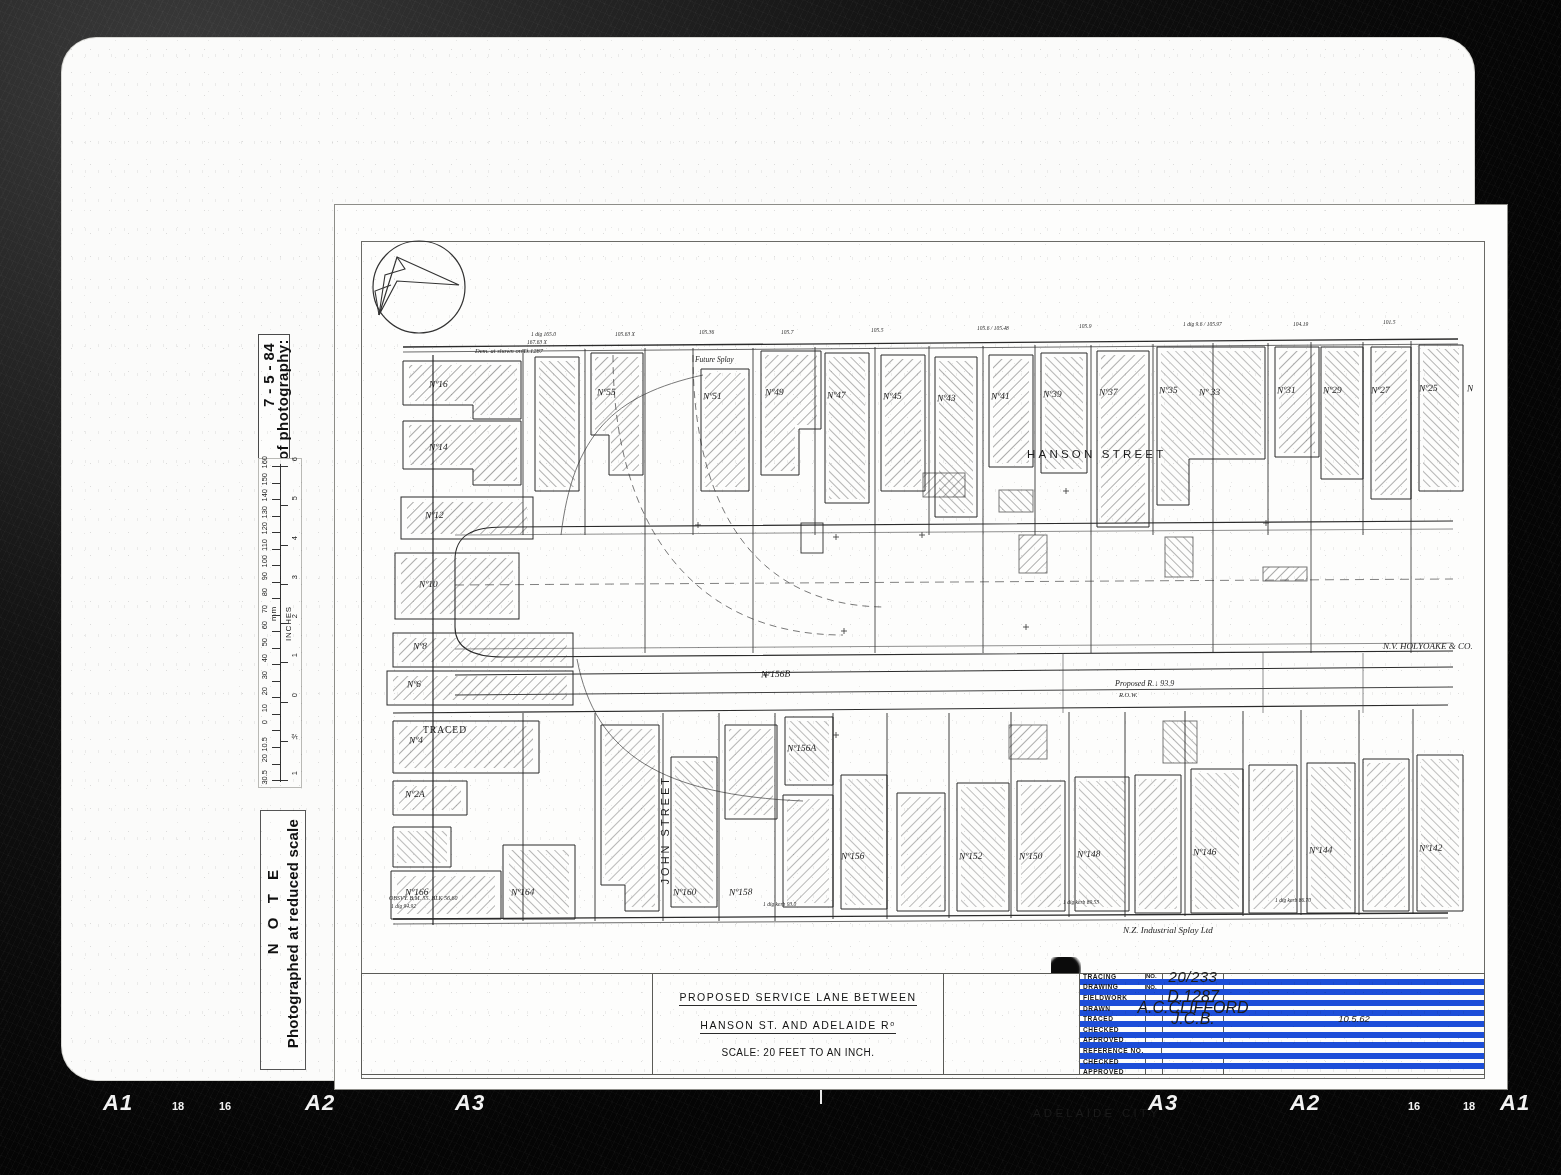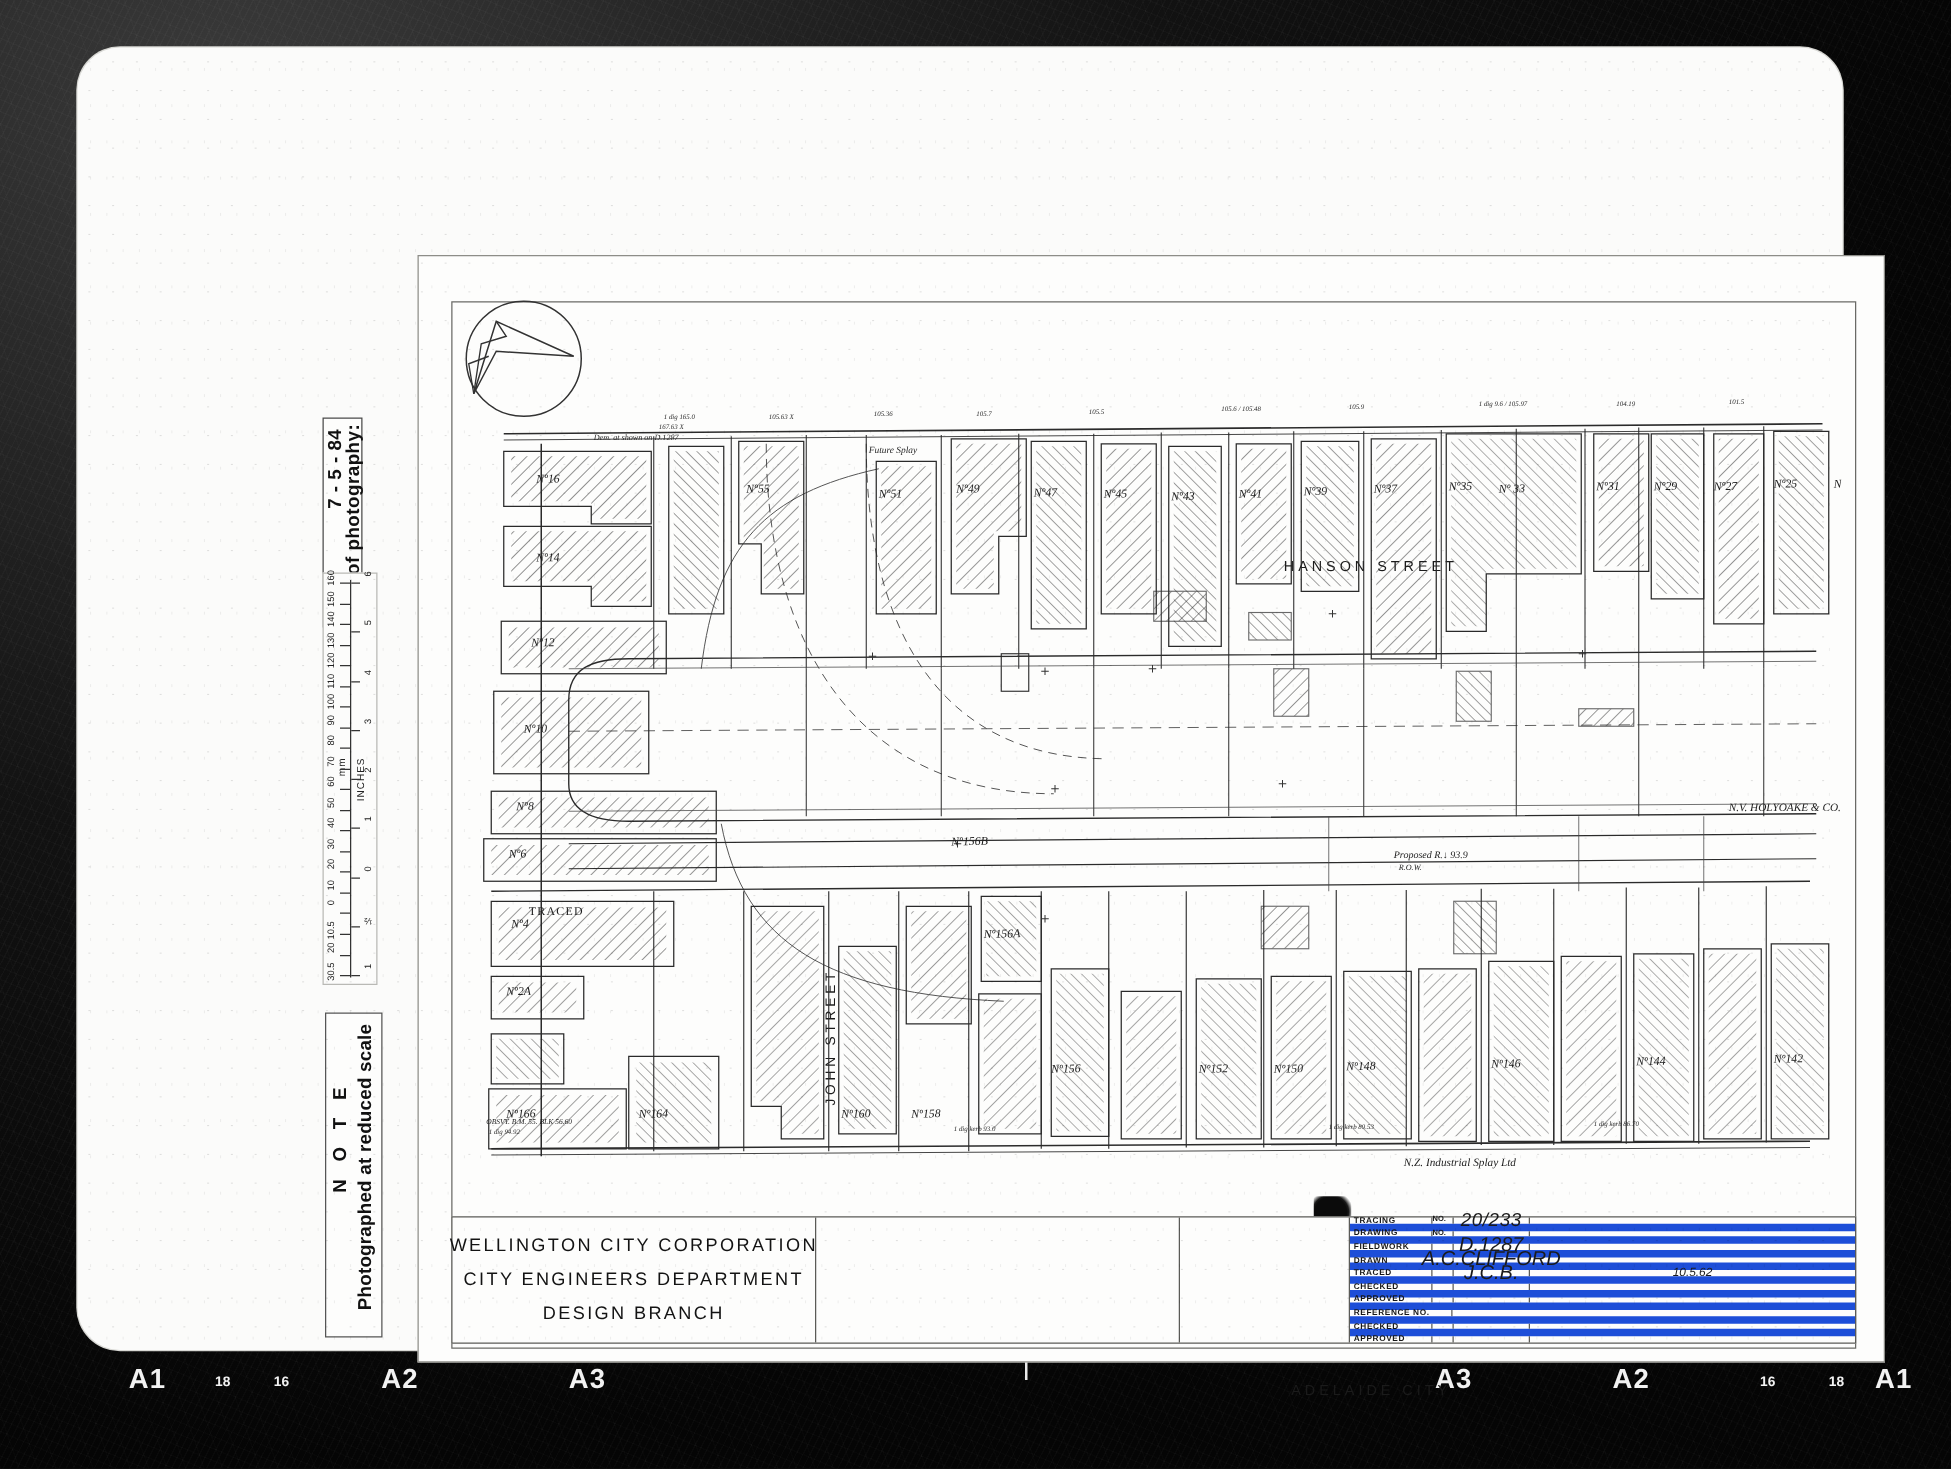--- a/index.html
+++ b/index.html
@@ -110,21 +110,21 @@
   .c-v1{width:60px;border-right:1px solid #5b5b57;display:flex;align-items:center;
         justify-content:center;font-size:16px;color:#1b1b1b;font-style:italic;}
   .c-v2{flex:1;display:flex;align-items:center;justify-content:center;
         font-size:9.5px;color:#1b1b1b;font-style:italic;}
   .row.wide .c-lab{width:78px;}
   .row.wide .c-rest{flex:1;display:flex;}
   .big{font-size:15px !important;font-style:italic;letter-spacing:.5px;}
 
   
   .edgemark{position:absolute;color:#f2f2f2;font-weight:bold;}
-  .em-big{font-size:22px;letter-spacing:1px;}
+  .em-big{font-size:22px;letter-spacing:1px;font-style:italic;}
   .em-sm{font-size:11px;}
   #tickline{position:absolute;left:820px;top:1078px;width:2px;height:26px;background:#e9e9e9;}
 
   
   #blot{position:absolute;left:716px;top:752px;width:30px;height:28px;
         background:radial-gradient(ellipse at 45% 45%,#0b0b0b 0 55%, #1a1a1a 62%, transparent 78%);
         filter:blur(.3px);}
 </style>
 </head>
 <body>
@@ -545,26 +545,26 @@
         <div class="chain" style="left:930px;top:86px;">104.19</div>
         <div class="chain" style="left:1020px;top:84px;">101.5</div>
 
         <div class="chain" style="left:28px;top:668px;">1 dig 94.92</div>
         <div class="chain" style="left:400px;top:666px;">1 dig kerb 93.0</div>
         <div class="chain" style="left:700px;top:664px;">1 dig kerb 89.53</div>
         <div class="chain" style="left:912px;top:662px;">1 dig kerb 86.70</div>
       </div>
 
       <div id="titleblock" style="left:26px;top:768px;width:1122px;">
-        <div id="tb-owner">
-          <div>WELLINGTON  CITY  CORPORATION</div>
-          <div>CITY  ENGINEERS  DEPARTMENT</div>
-          <div>DESIGN    BRANCH</div>
+        <div id="tb-mid"></div>
+        <div id="tb-desc">
+          <div class="u">PROPOSED    SERVICE   LANE  BETWEEN</div>
+          <div class="u">HANSON   ST. AND  ADELAIDE  Rᵒ</div>
+          <div class="p">SCALE: 20 FEET TO AN INCH.</div>
         </div>
-        <div id="tb-mid"></div>
         <div id="tb-blank"></div>
         <div id="tb-table">
             <div class="row">
               <div class="c-lab">TRACING</div>
               <div class="c-no">NO.</div>
               <div class="c-v1 big">20/233</div>
               <div class="c-v2"></div>
             </div>
             <div class="row">
               <div class="c-lab">DRAWING</div>

